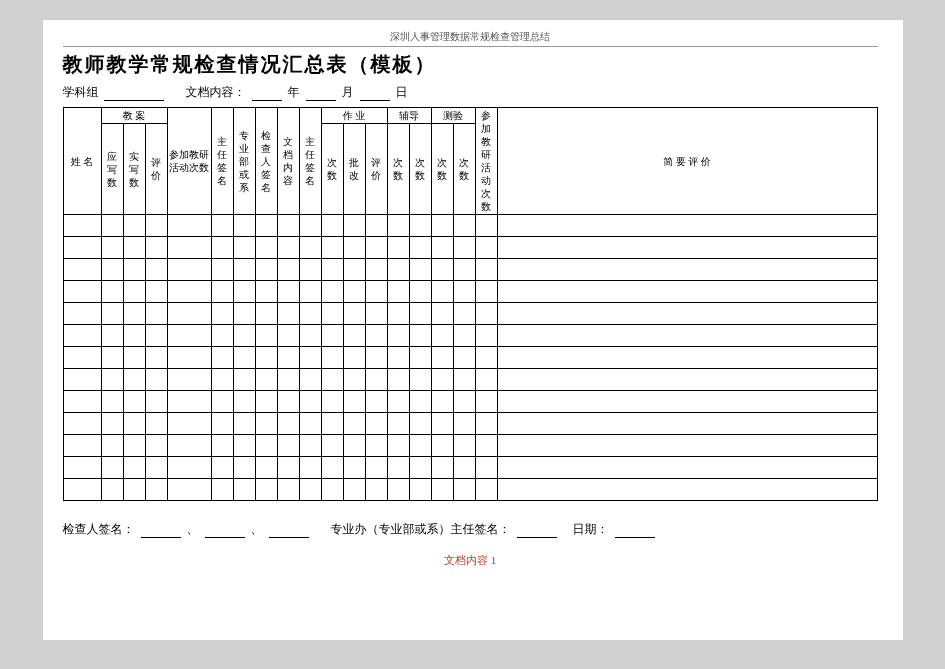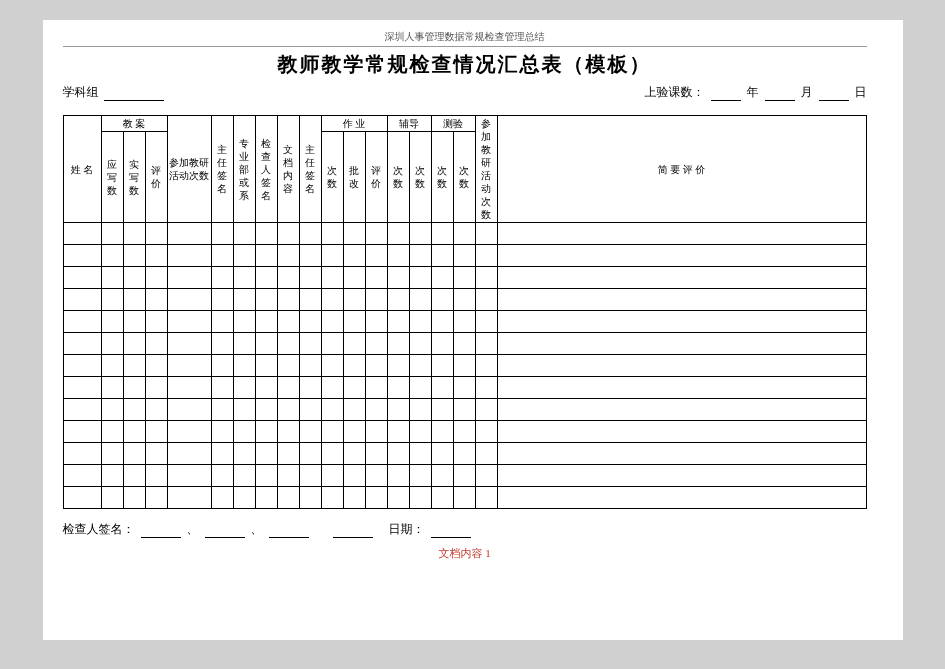--- a/index.html
+++ b/index.html
@@ -14,44 +14,44 @@
       align-items: flex-start;
       min-height: 669px;
       font-family: "SimSun", "宋体", serif;
       font-size: 11px;
     }
     .page {
       background: #fff;
       width: 860px;
       min-height: 620px;
       margin-top: 20px;
-      padding: 10px 36px 20px 20px;
+      padding: 10px 25px 20px 20px;
       position: relative;
     }
     .top-bar {
       text-align: center;
       font-size: 10px;
       color: #555;
       margin-bottom: 4px;
       border-bottom: 1px solid #999;
       padding-bottom: 2px;
     }
     .main-title {
-      text-align: center;
       font-size: 20px;
       font-weight: bold;
       margin: 0 0 6px 0;
       letter-spacing: 2px;
     }
     .header-row {
       display: flex;
-      justify-content: space-between;
+      justify-content: flex-start;
       align-items: center;
-      margin-bottom: 14px;
+      margin-bottom: 6px;
       font-size: 12px;
+      gap: 20px;
     }
     .header-left {
       font-size: 12px;
     }
     .header-right {
       font-size: 12px;
       display: flex;
       gap: 4px;
       align-items: center;
     }
@@ -76,31 +76,31 @@
       vertical-align: middle;
       font-size: 10px;
       padding: 1px 1px;
       line-height: 1.3;
       word-break: break-all;
     }
     .data-row td {
       height: 22px;
     }
     .footer {
-      margin-top: 12px;
+      margin-top: 20px;
       font-size: 12px;
       display: flex;
       align-items: center;
       gap: 4px;
     }
     .footer-page {
       text-align: center;
       color: #c0392b;
       font-size: 11px;
-      margin-top: 8px;
+      margin-top: 15px;
     }
     .underline-long {
       display: inline-block;
       border-bottom: 1px solid #000;
       min-width: 60px;
       margin: 0 2px;
     }
     .underline-short {
       display: inline-block;
       border-bottom: 1px solid #000;
@@ -116,21 +116,21 @@
     <span>深圳人事管理数据常规检查管理总结</span>
   </div>
   <div class="main-title">教师教学常规检查情况汇总表（模板）</div>
 
   <div class="header-row">
     <div class="header-left">
       <span>学科组</span>
       <span class="underline-long">&nbsp;</span>
     </div>
     <div class="header-right">
-      <span>上验课数：</span>
+      <span>文档内容：</span>
       <span class="underline-field">&nbsp;&nbsp;&nbsp;&nbsp;</span>
       <span>年</span>
       <span class="underline-field">&nbsp;&nbsp;&nbsp;</span>
       <span>月</span>
       <span class="underline-field">&nbsp;&nbsp;&nbsp;</span>
       <span>日</span>
     </div>
   </div>
 
   <div class="table-wrapper">
@@ -470,20 +470,21 @@
   </div>
 
   <div class="footer">
     <span>检查人签名：</span>
     <span class="underline-short">&nbsp;&nbsp;&nbsp;&nbsp;&nbsp;&nbsp;</span>
     <span>、</span>
     <span class="underline-short">&nbsp;&nbsp;&nbsp;&nbsp;&nbsp;&nbsp;</span>
     <span>、</span>
     <span class="underline-short">&nbsp;&nbsp;&nbsp;&nbsp;&nbsp;&nbsp;</span>
     &nbsp;&nbsp;&nbsp;&nbsp;
+    <span>专业办（专业部或系）主任签名：</span>
     <span class="underline-short">&nbsp;&nbsp;&nbsp;&nbsp;&nbsp;&nbsp;</span>
     &nbsp;&nbsp;
     <span>日期：</span>
     <span class="underline-short">&nbsp;&nbsp;&nbsp;&nbsp;&nbsp;&nbsp;</span>
   </div>
 
   <div class="footer-page">
     <span>文档内容 1</span>
   </div>
 </div>

